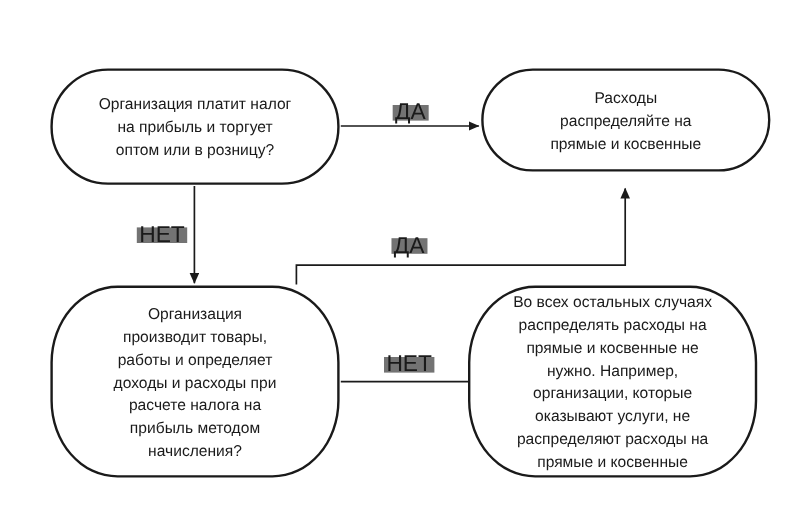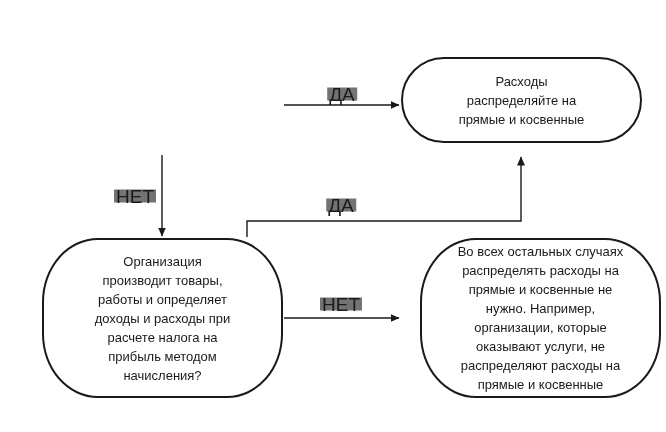--- a/index.html
+++ b/index.html
@@ -29,21 +29,21 @@
     line-height: 19px;
     white-space: pre-line;
     z-index: 2;
   }
   .node.small { border-radius: 48px; }
   .node.tall  { border-radius: 56px / 64px; }
 
   #node-q-trade      { left: 42px;  top: 57px;  width: 241px; height: 97px; }
   #node-distribute   { left: 401px; top: 57px;  width: 241px; height: 86px; }
   #node-q-produce    { left: 42px;  top: 238px; width: 241px; height: 160px; }
-  #node-no-need      { left: 420px; top: 238px; width: 241px; height: 160px; }
+  #node-no-need      { left: 390px; top: 238px; width: 241px; height: 160px; }
 
   .edges {
     position: absolute;
     left: 0; top: 0;
     width: 666px; height: 432px;
     z-index: 1;
     pointer-events: none;
   }
   .edge-label {
     position: absolute;
@@ -73,20 +73,23 @@
 
     <line x1="284" y1="105" x2="399" y2="105" stroke="#1a1a1a" stroke-width="1.4" marker-end="url(#ah)"></line>
 
     <line x1="162" y1="155" x2="162" y2="236" stroke="#1a1a1a" stroke-width="1.4" marker-end="url(#ah)"></line>
 
     <polyline points="247,237 247,221 521,221 521,157" fill="none" stroke="#1a1a1a" stroke-width="1.4" marker-end="url(#ah)"></polyline>
 
     <line x1="284" y1="318" x2="399" y2="318" stroke="#1a1a1a" stroke-width="1.4" marker-end="url(#ah)"></line>
   </svg>
 
+  <div class="node small" id="node-q-trade">Организация платит налог
+на прибыль и торгует
+оптом или в розницу?</div>
 
   <div class="node small" id="node-distribute">Расходы
 распределяйте на
 прямые и косвенные</div>
 
   <div class="node tall" id="node-q-produce">Организация
 производит товары,
 работы и определяет
 доходы и расходы при
 расчете налога на

